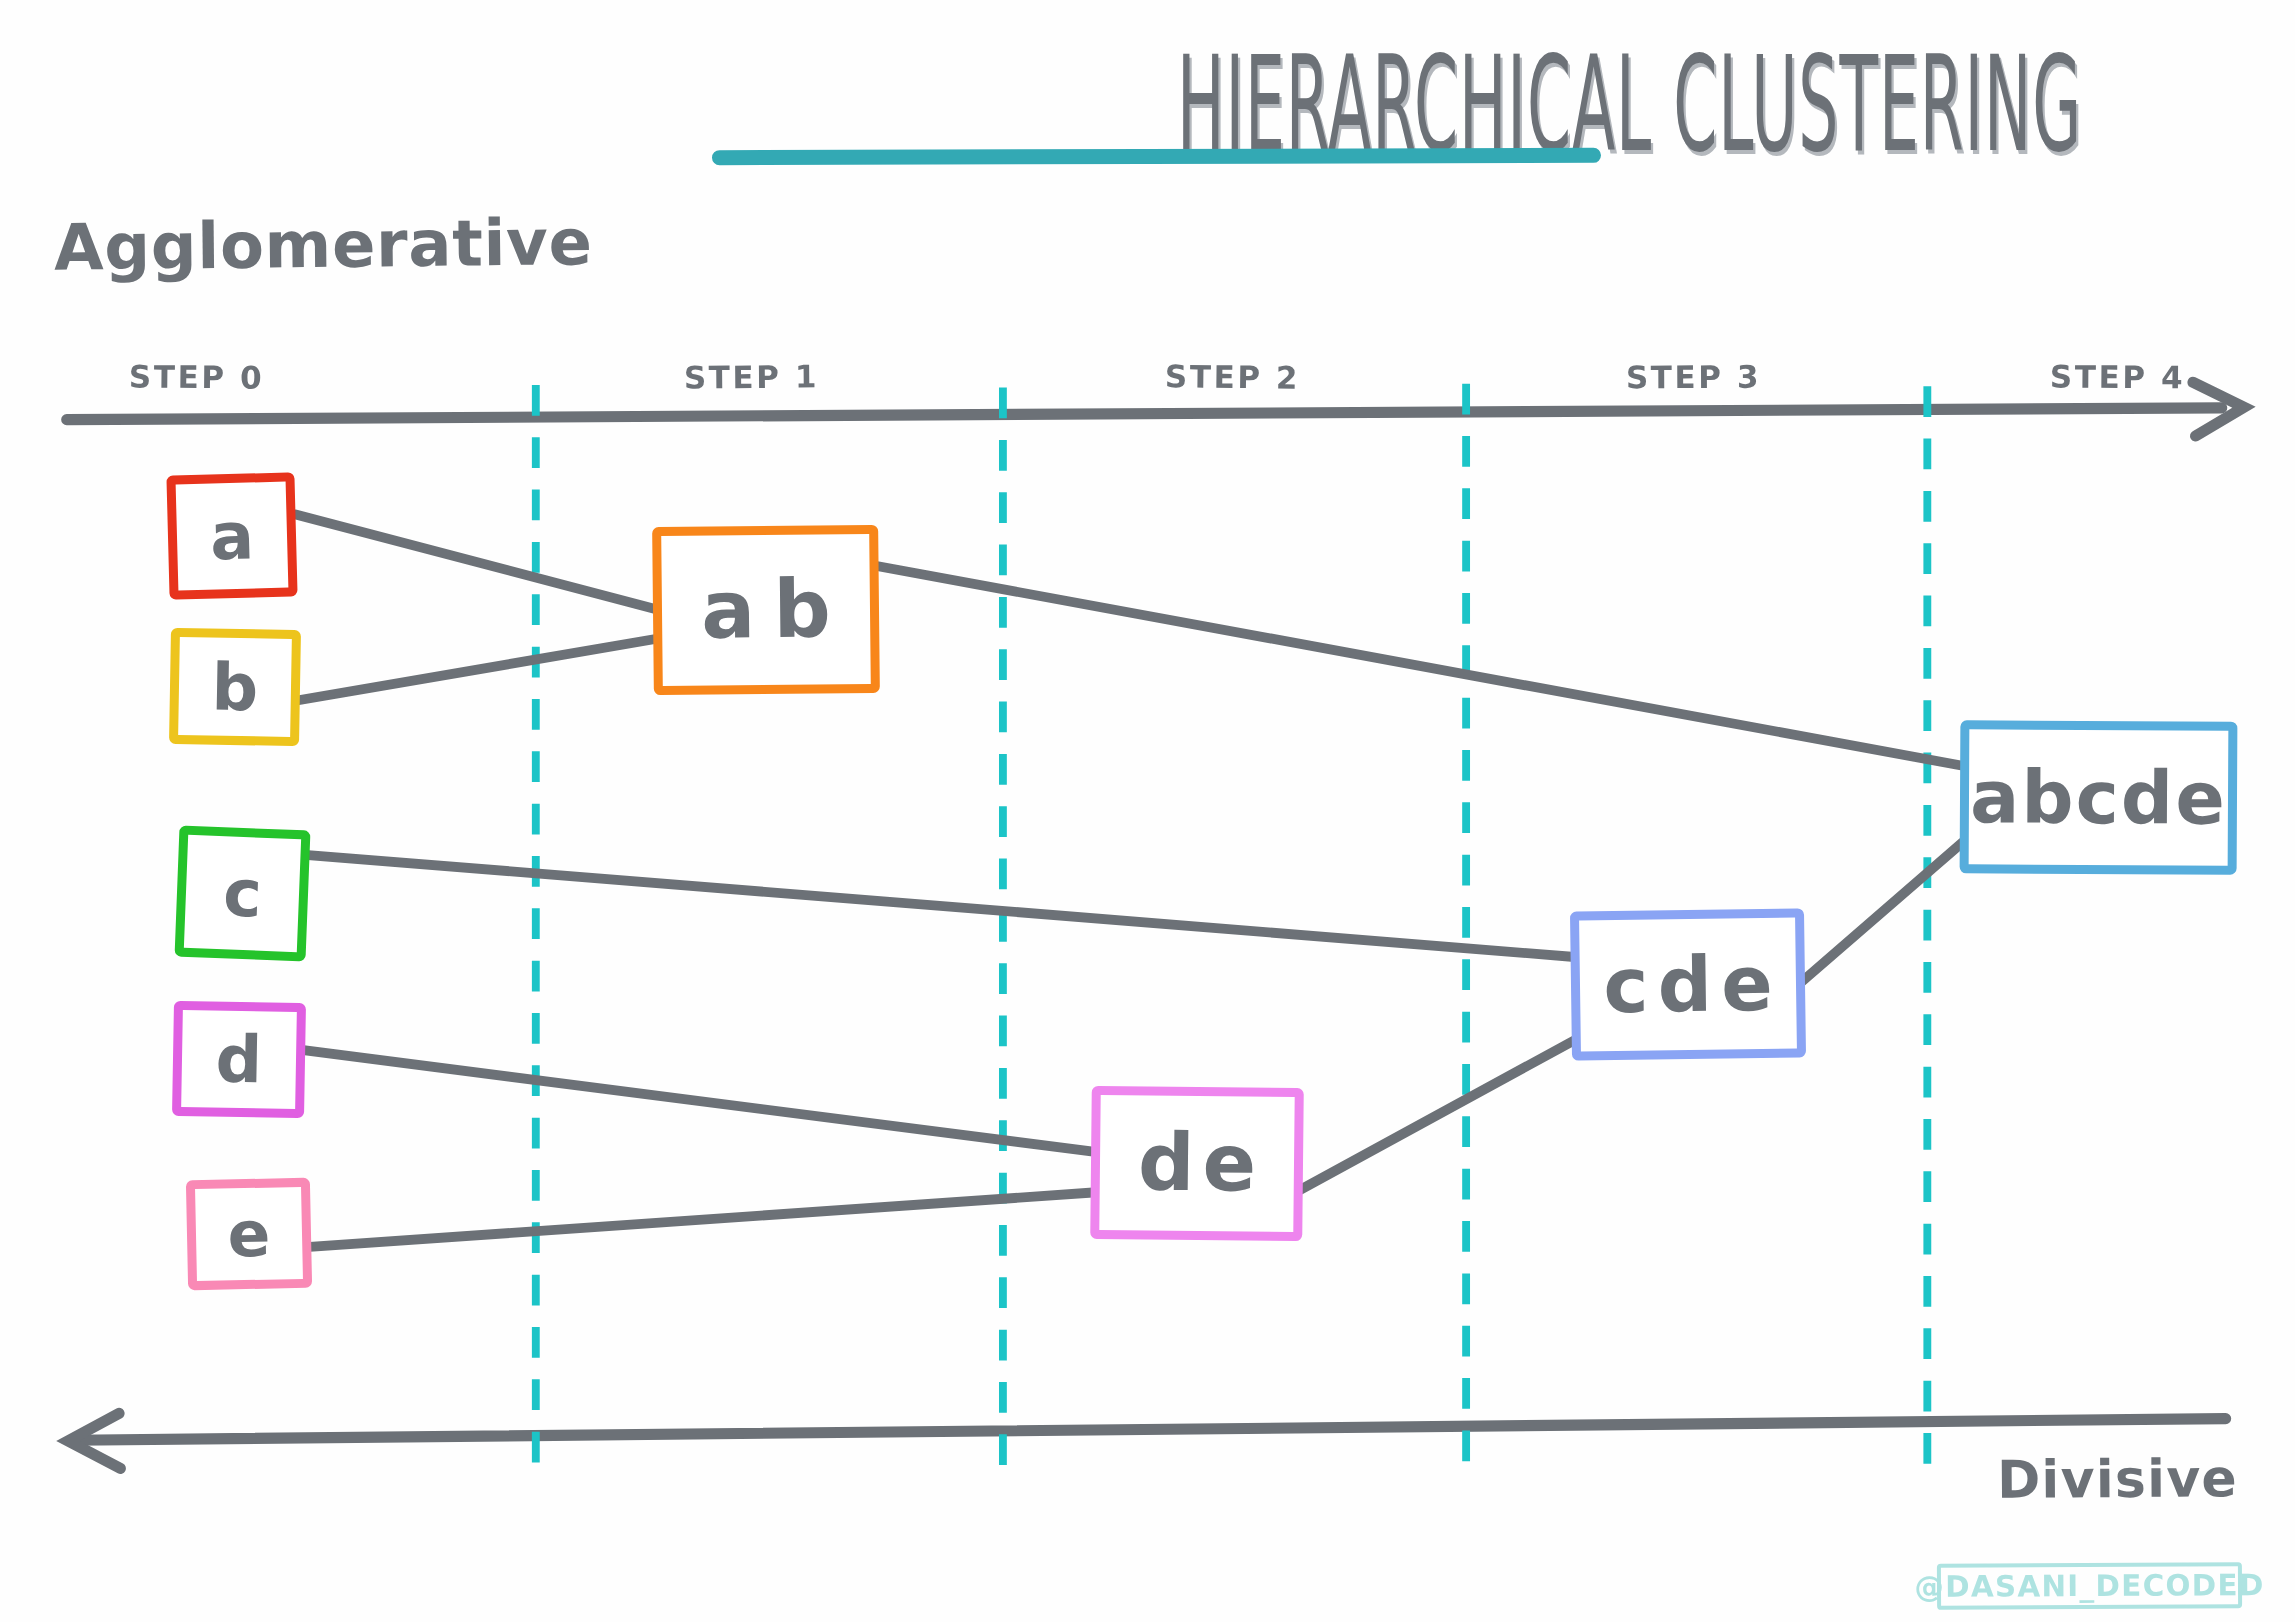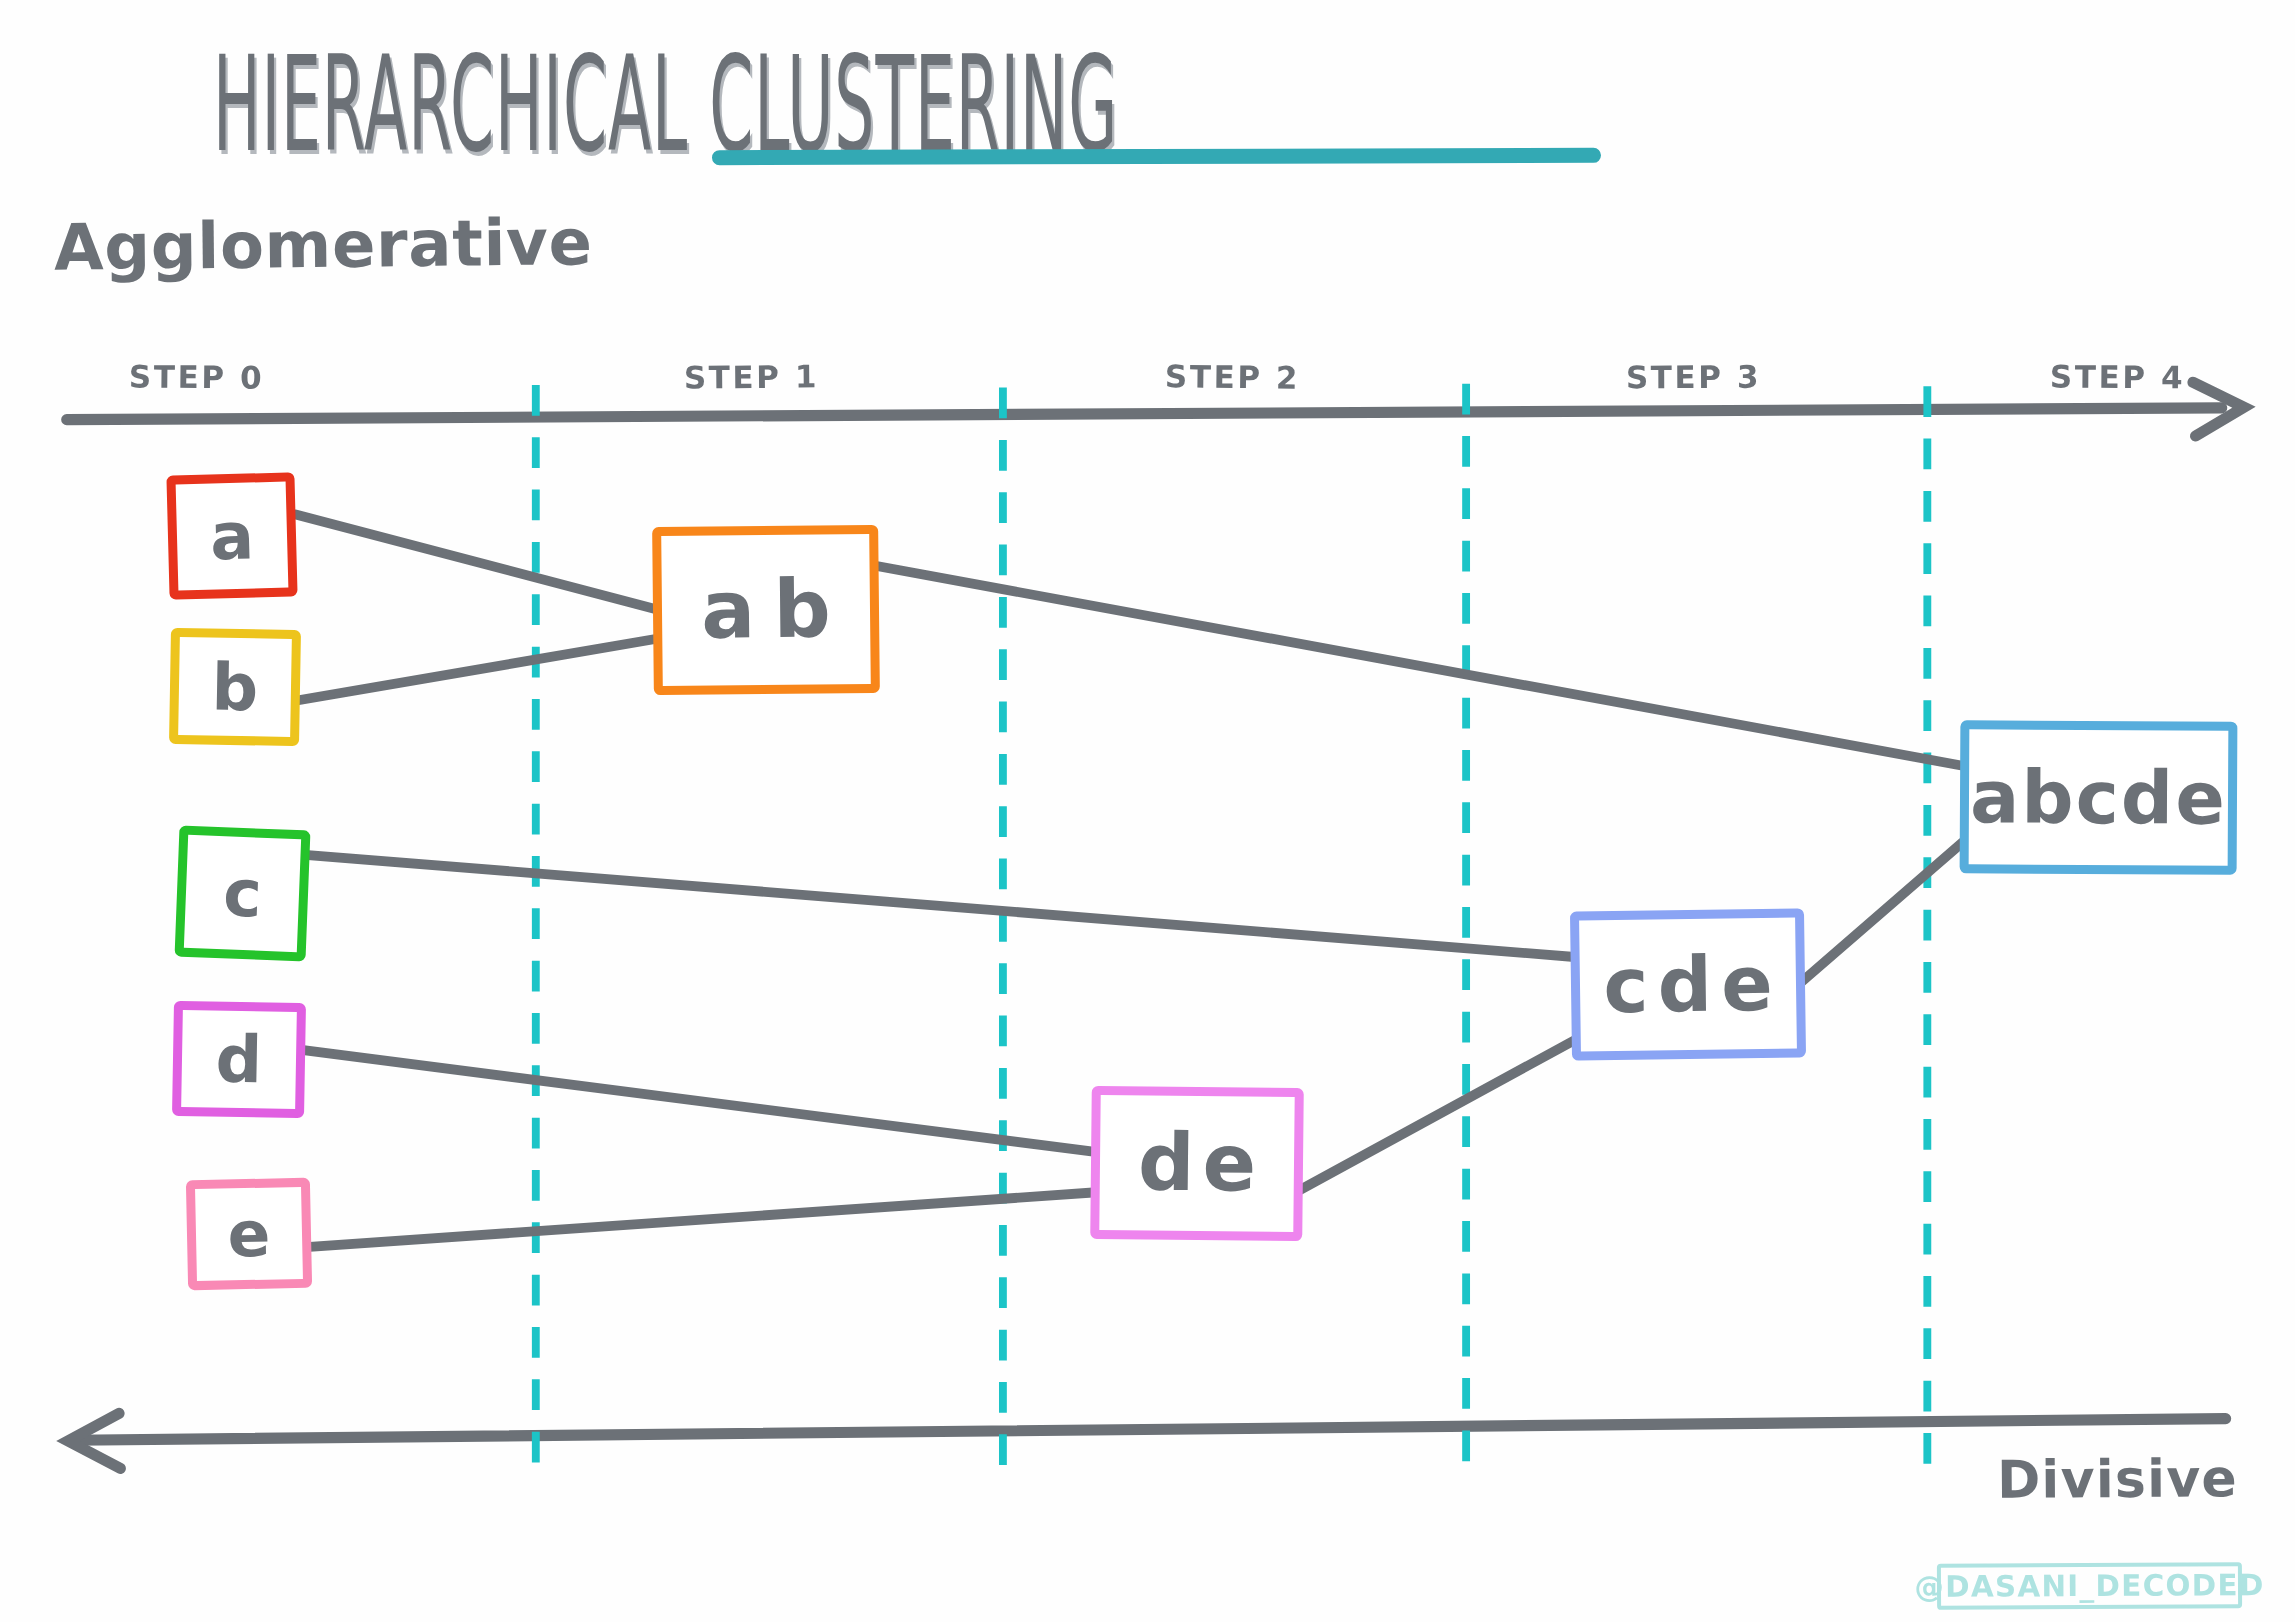--- a/index.html
+++ b/index.html
@@ -5,21 +5,21 @@
   html,body{margin:0;padding:0;}
   body{
     width:2295px;height:1623px;position:relative;overflow:hidden;
     background:#fefefe;
     font-family:"DejaVu Sans", sans-serif;
     color:var(--ink,#6c7177);
   }
   #lines{position:absolute;left:0;top:0;width:2295px;height:1623px;}
 
   .page-title{
-    position:absolute;left:0;right:0;top:27.5px;text-align:left;
+    position:absolute;left:0;right:0;top:27.5px;text-align:right;
     font-size:93px;font-weight:normal;letter-spacing:1.3px;color:var(--ink);
     text-shadow:3.3px 2.6px 0 #b4b8bd;
   }
   .page-title .stretch{display:inline-block;transform:scale(.68,1.42);transform-origin:50% 0;}
   .title-underline{
     position:absolute;left:712px;top:149px;width:889px;height:15px;
     background:var(--underline-teal,#33a9b4);border-radius:7.9px;transform:rotate(-.15deg);
   }
 
   .mode-label{position:absolute;font-weight:bold;color:var(--ink);}

